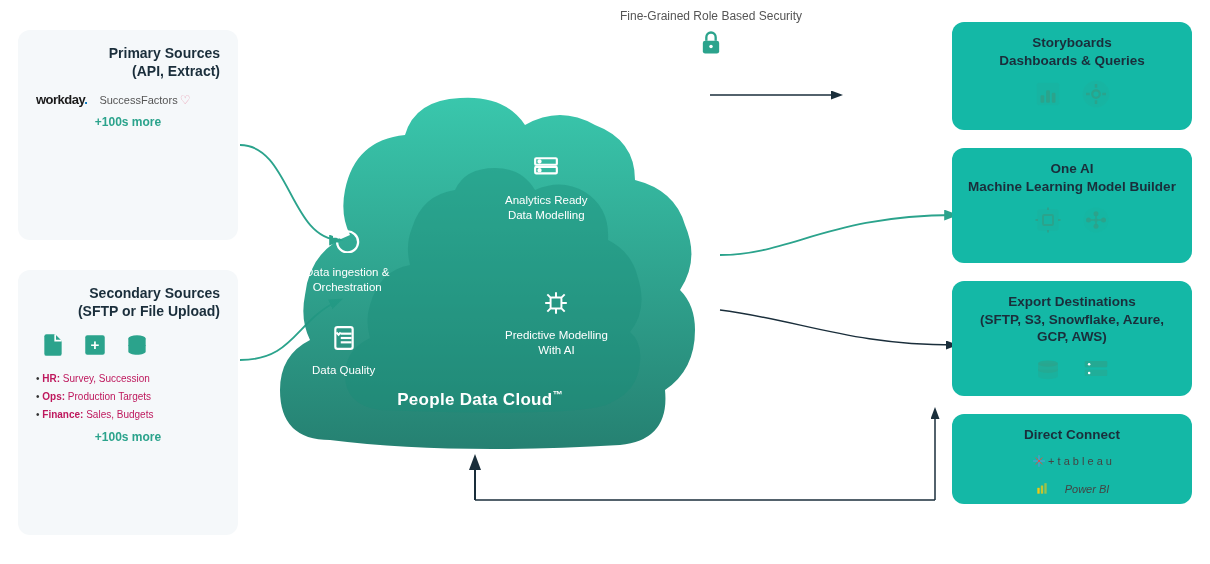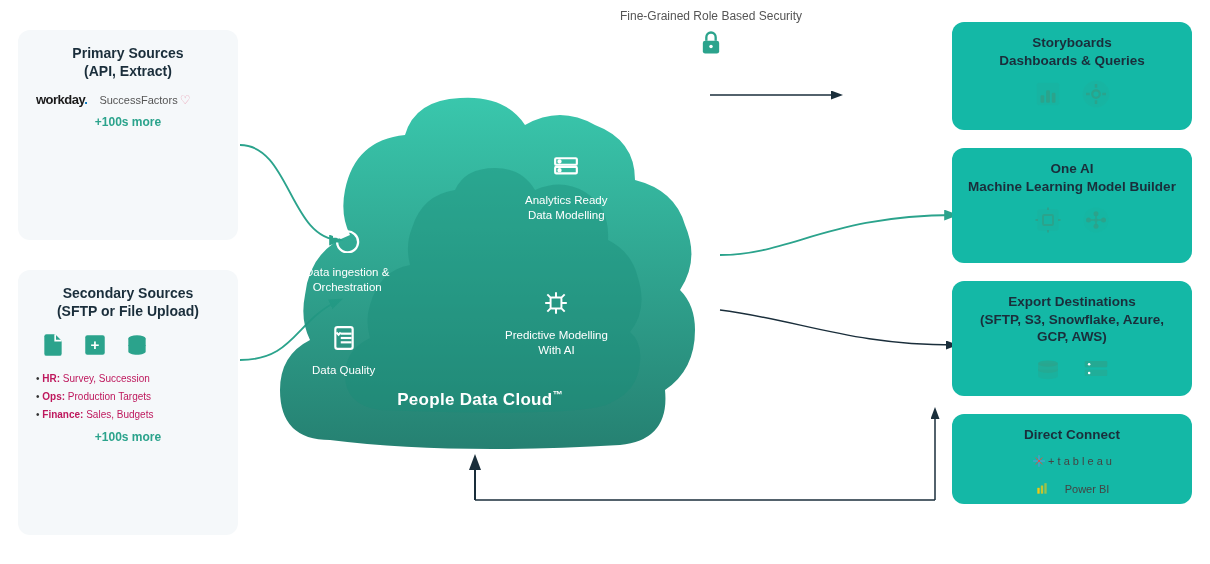--- a/index.html
+++ b/index.html
@@ -36,21 +36,21 @@
 
     .secondary-sources {
       top: 270px;
       height: 265px;
     }
 
     .panel-title {
       font-weight: 700;
       font-size: 14px;
       color: #1a2e3b;
-      text-align: center;
+      text-align: right;
       line-height: 1.3;
       margin-bottom: 12px;
     }
 
     .logos-row {
       display: flex;
       align-items: center;
       gap: 12px;
       margin-bottom: 8px;
     }
@@ -395,21 +395,21 @@
           <rect x="4" y="2" width="16" height="20" rx="2"></rect>
           <polyline points="9 7 7 9 5 7"></polyline>
           <line x1="9" y1="12" x2="19" y2="12"></line>
           <line x1="9" y1="16" x2="19" y2="16"></line>
           <line x1="9" y1="8" x2="19" y2="8"></line>
         </svg>
       </span>
       Data Quality
     </div>
 
-    <div class="cloud-text-item" style="left:255px; top:95px;margin-left:20px;">
+    <div class="cloud-text-item" style="left:255px; top:95px;">
       <span class="cloud-icon">
         <svg width="26" height="26" viewBox="0 0 24 24" fill="none" stroke="white" stroke-width="2">
           <rect x="2" y="3" width="20" height="6" rx="1"></rect>
           <rect x="2" y="11" width="20" height="6" rx="1"></rect>
           <circle cx="6" cy="6" r="1" fill="white"></circle>
           <circle cx="6" cy="14" r="1" fill="white"></circle>
         </svg>
       </span>
       Analytics Ready<br>Data Modelling
     </div>
@@ -504,21 +504,21 @@
     <div class="direct-logos">
       <span style="font-size:11px; color:#444; display:flex; align-items:center; gap:2px;">
         <svg width="14" height="14" viewBox="0 0 24 24">
           <line x1="12" y1="2" x2="12" y2="22" stroke="#5b9bd5" stroke-width="2"></line>
           <line x1="2" y1="12" x2="22" y2="12" stroke="#5b9bd5" stroke-width="2"></line>
           <line x1="6" y1="6" x2="18" y2="18" stroke="#e74c3c" stroke-width="1.5"></line>
           <line x1="18" y1="6" x2="6" y2="18" stroke="#e74c3c" stroke-width="1.5"></line>
         </svg>
         <span>+ t a b l e a u</span>
       </span>
-      <span style="font-size:11px; color:#444; display:flex; align-items:center; gap:16px;">
+      <span style="font-size:11px; color:#444; display:flex; align-items:center; gap:16px;font-style:italic;">
         <svg width="14" height="14" viewBox="0 0 24 24">
           <rect x="4" y="10" width="4" height="10" fill="#F2C811"></rect>
           <rect x="10" y="6" width="4" height="14" fill="#F2C811" opacity="0.8"></rect>
           <rect x="16" y="2" width="4" height="18" fill="#F2C811" opacity="0.6"></rect>
         </svg>
         <span>Power BI</span>
       </span>
     </div>
   </div>
 

